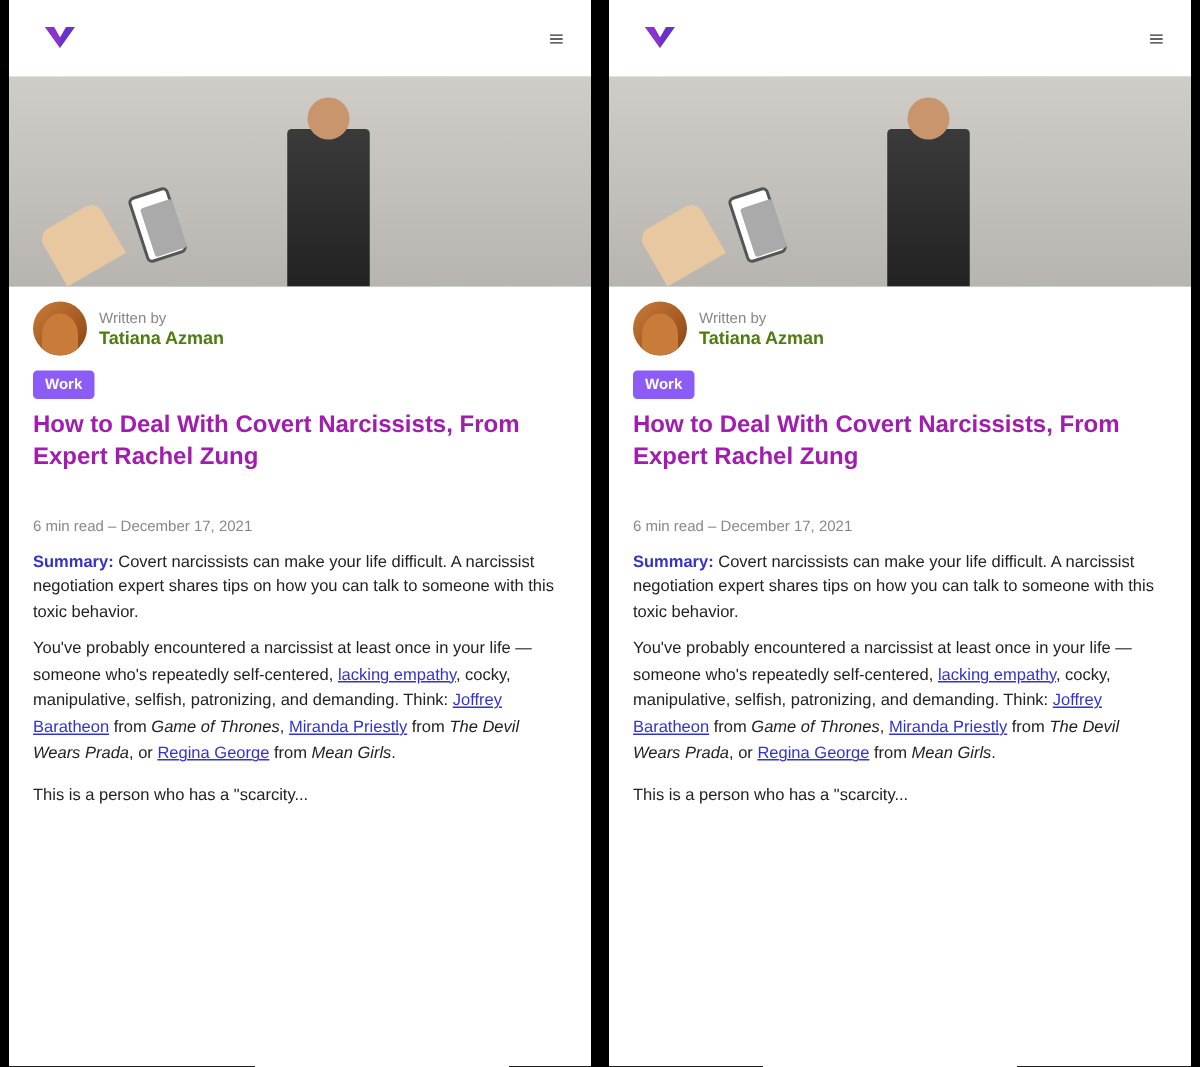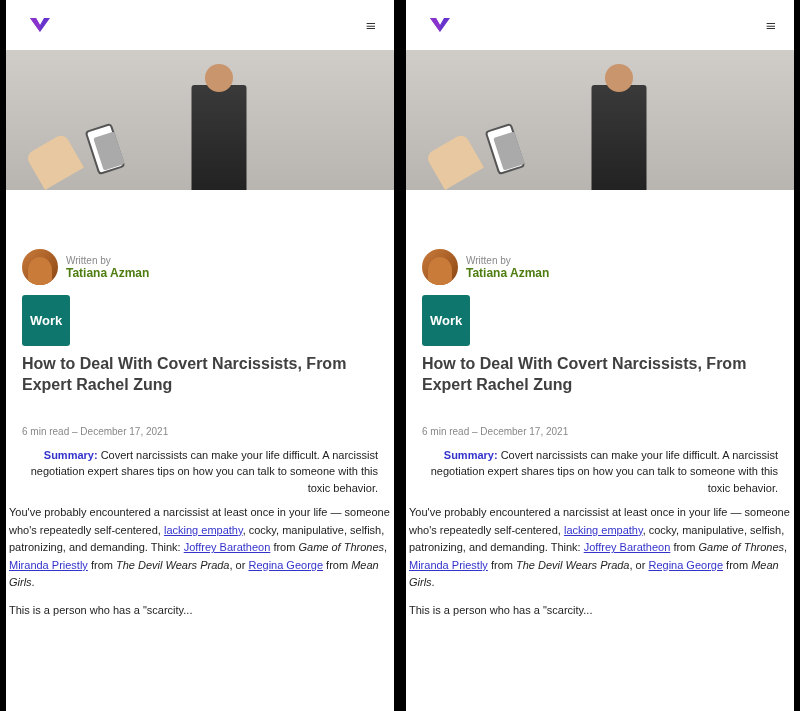--- a/index.html
+++ b/index.html
@@ -56,23 +56,22 @@
     .photo-scene {
       width: 100%;
       height: 100%;
       position: relative;
       background: linear-gradient(180deg, #c9c9c9 0%, #b8b8b8 60%, #a0a0a0 100%);
     }
 
     .author-row {
       display: flex;
       align-items: center;
-      padding: 27px 16px 6px;
+      padding: 10px 16px 6px;
       gap: 8px;
-      margin-top: 32px;
     }
 
     .author-avatar {
       width: 36px;
       height: 36px;
       border-radius: 50%;
       background: linear-gradient(135deg, #c97b3a, #8B4513);
       flex-shrink: 0;
       overflow: hidden;
       display: flex;
@@ -100,66 +99,65 @@
 
     .author-name {
       font-family: Arial, sans-serif;
       font-size: 12px;
       color: #4d7c0f;
       font-weight: bold;
     }
 
     .tag-badge {
       display: inline-block;
-      background: #0f766e;
+      background: #8b5cf6;
       color: #fff;
       font-family: Arial, sans-serif;
-      font-size: 13px;
+      font-size: 10px;
       font-weight: bold;
-      padding: 18px 8px;
+      padding: 4px 8px;
       border-radius: 3px;
       margin: 4px 16px;
     }
 
     .article-title {
       font-family: Arial, sans-serif;
       font-size: 16px;
       font-weight: 900;
-      color: #404040;
+      color: #a21caf;
       line-height: 1.3;
       padding: 4px 16px 4px;
     }
 
     .meta-info {
       font-family: Arial, sans-serif;
       font-size: 10px;
       color: #888;
       padding: 2px 16px 6px;
       margin-top: 24px;
     }
 
     .summary-block {
       font-family: Arial, sans-serif;
       font-size: 11px;
       line-height: 1.5;
       padding: 4px 16px 6px;
       color: #222;
-      text-align: right;
     }
 
     .summary-label {
       color: #3333cc;
       font-weight: bold;
     }
 
     .body-text {
       font-family: Arial, sans-serif;
       font-size: 11px;
       line-height: 1.6;
-      padding: 2px 3px;
+      padding: 2px 16px;
       color: #222;
     }
 
     .link {
       color: #3333cc;
       text-decoration: underline;
     }
 
     .italic {
       font-style: italic;

